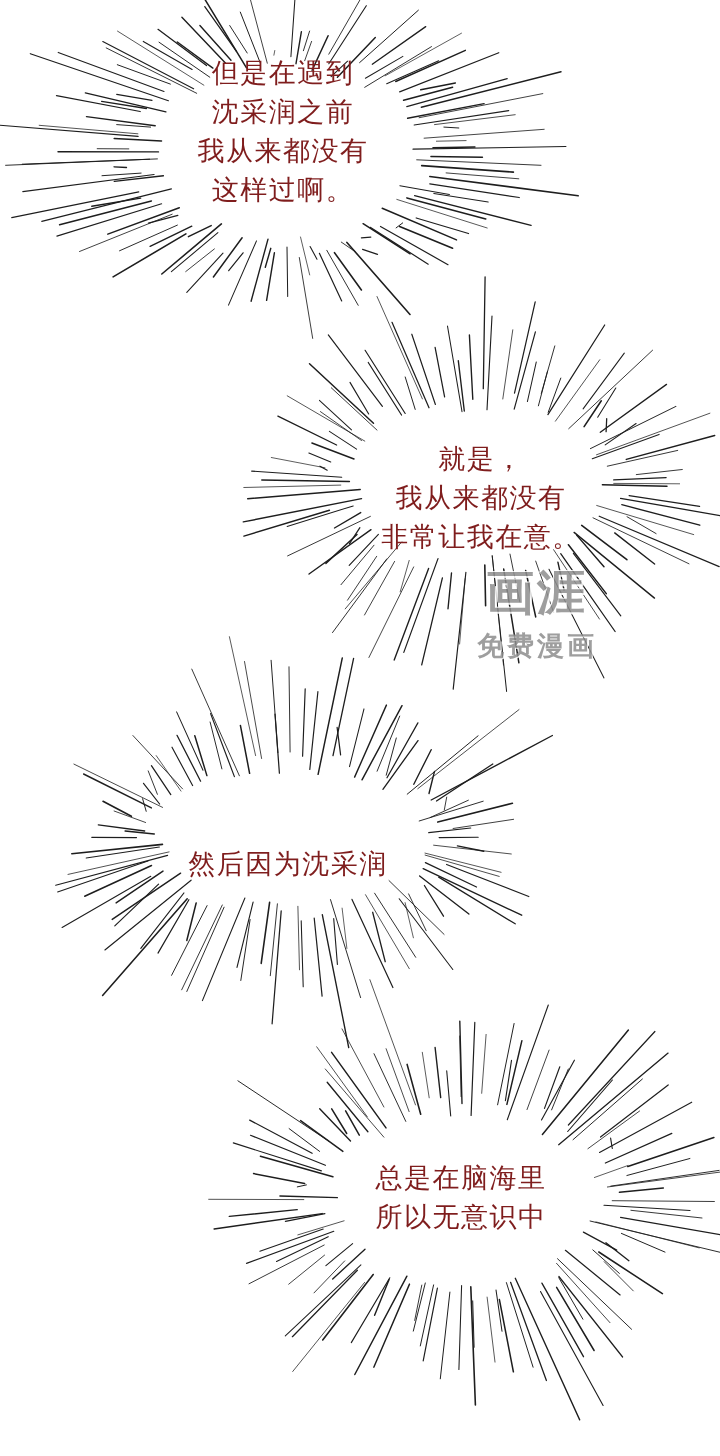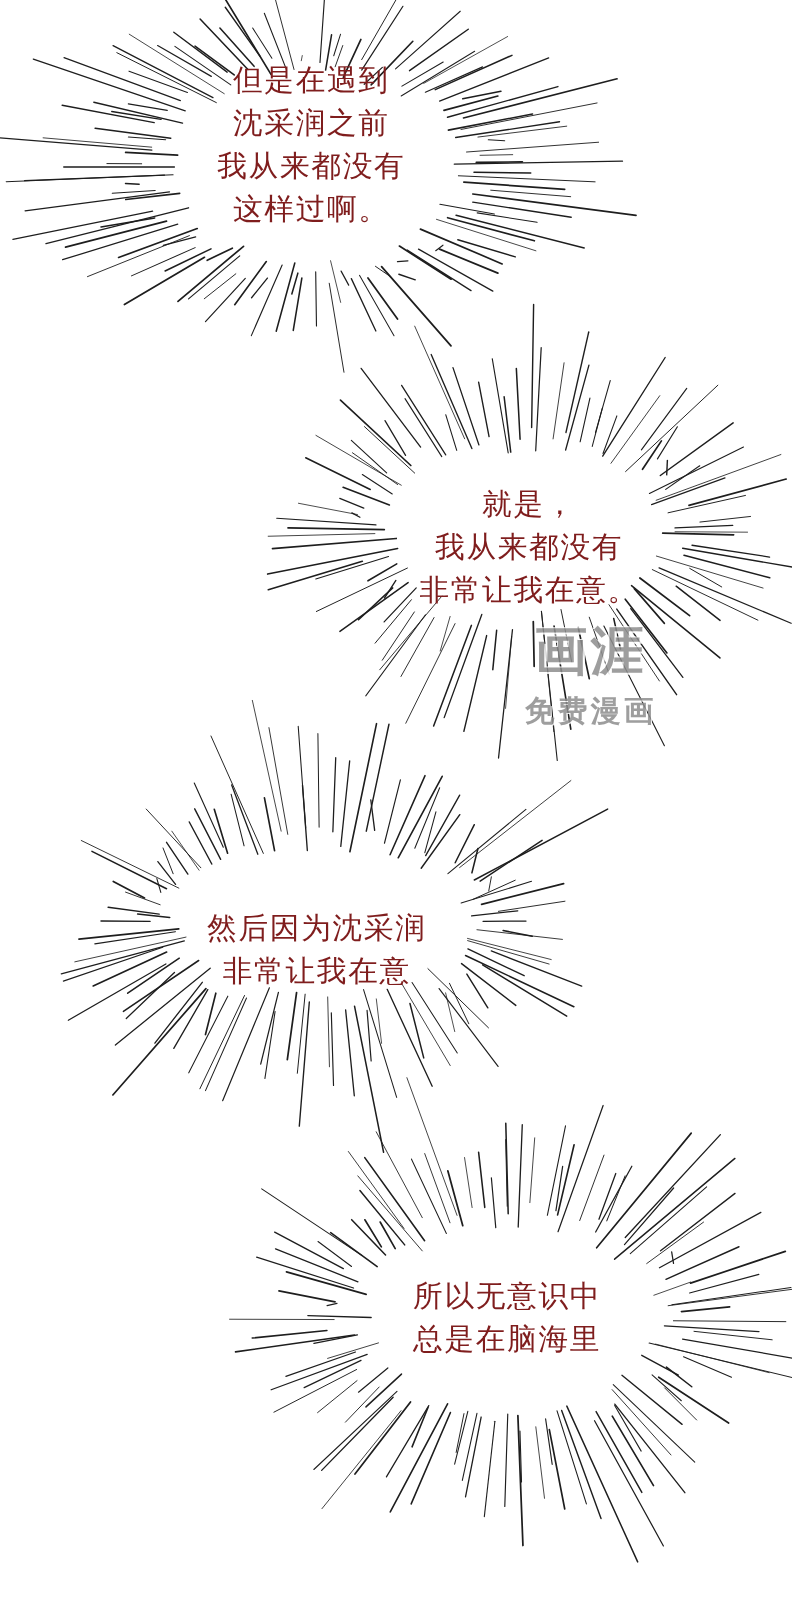--- a/index.html
+++ b/index.html
@@ -509,26 +509,25 @@
   </div>
 
   <div class="bubble" style="left:481px; top:454px;margin-top:44px;">
     <div>就是，</div>
     <div>我从来都没有</div>
     <div>非常让我在意。</div>
   </div>
 
   <div class="bubble" style="left:288px; top:864px;">
     <div>然后因为沈采润</div>
-    <div>非常让我在意</div>
   </div>
 
   <div class="bubble" style="left:461px; top:1198px;">
+    <div>总是在脑海里</div>
     <div>所以无意识中</div>
-    <div>总是在脑海里</div>
   </div>
 
   <div class="watermark">
     <div class="wm-logo">画涯</div>
     <div class="wm-sub">免费漫画</div>
   </div>
 
 </div>
 
 </body></html>

